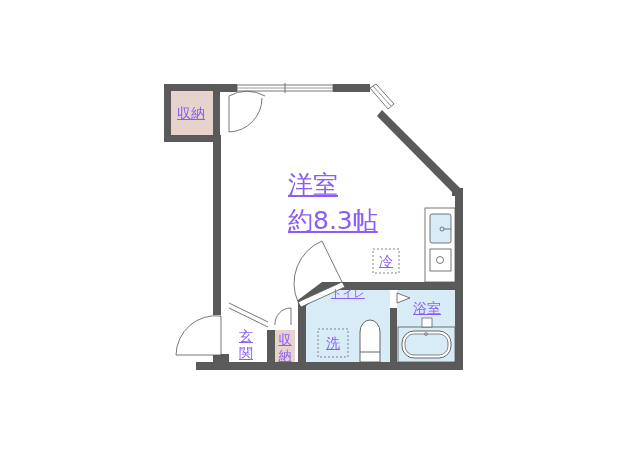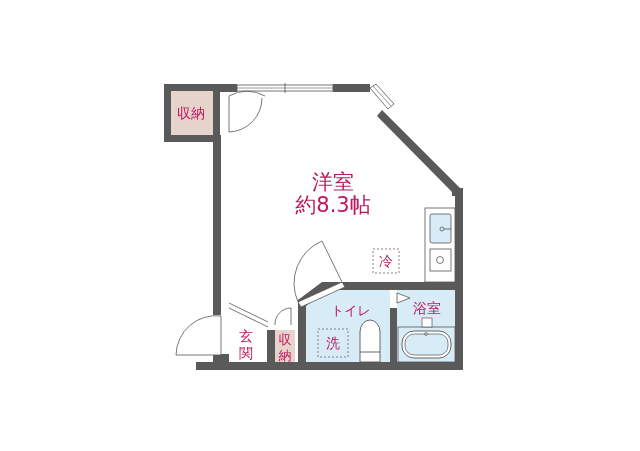--- a/index.html
+++ b/index.html
@@ -1,20 +1,20 @@
 <!DOCTYPE html>
 <html><head>
 <meta charset="utf-8">
 <style>
   html, body { margin: 0; padding: 0; background: #ffffff; }
   body { width: 640px; height: 451px; position: relative; overflow: hidden;
          font-family: "DejaVu Sans", "Liberation Sans", sans-serif; }
   #plan { position: absolute; left: 0; top: 0; }
-  .lbl { position: absolute; color: #be185d; line-height: 1; white-space: nowrap; }
-  .lbl-main { font-size: 21px; text-align: center; }
+  .lbl { position: absolute; color: #8b5cf6; line-height: 1; white-space: nowrap; text-decoration: underline; }
+  .lbl-main { font-size: 25px; }
   .lbl-small { font-size: 14px; }
   .lbl-vert { font-size: 14px; width: 16px; text-align: center; line-height: 1.2; }
 </style>
 </head>
 <body>
 
 <svg id="plan" width="640" height="451" viewBox="0 0 640 451" xmlns="http://www.w3.org/2000/svg">
 
   <rect x="164" y="84" width="56" height="58" fill="#5a5a5a"></rect>
   <rect x="171" y="91" width="42" height="44" fill="#e6d3cc"></rect>
@@ -112,34 +112,34 @@
     <line x1="229" y1="308" x2="268" y2="327"></line>
   </g>
 
   <g fill="none" stroke="#555" stroke-width="0.8">
     <path d="M275,325 A16,16 0 0 1 291,308 L291,325"></path>
   </g>
 </svg>
 
 <div class="lbl lbl-main" style="left:288px; top:172px; width:90px;">
   <div>洋室</div>
-  <div style="margin-top:2px;">約8.3帖</div>
+  <div style="margin-top:11px;">約8.3帖</div>
 </div>
 
 <div class="lbl lbl-small" style="left:177px; top:106px;">収納</div>
 
 <div class="lbl lbl-vert" style="left:238px; top:328px;">
   <div>玄</div>
   <div>関</div>
 </div>
 
 <div class="lbl lbl-vert" style="left:277px; top:332px; font-size:13px;">
   <div>収</div>
   <div>納</div>
 </div>
 
-<div class="lbl lbl-small" style="left:331px; top:304px; font-size:13px;">トイレ</div>
+<div class="lbl lbl-small" style="left:331px; top:288px; font-size:11px;">トイレ</div>
 
 <div class="lbl lbl-small" style="left:413px; top:301px;">浴室</div>
 
 <div class="lbl lbl-small" style="left:379px; top:254px;">冷</div>
 
 <div class="lbl lbl-small" style="left:326px; top:336px;">洗</div>
 
 </body></html>

